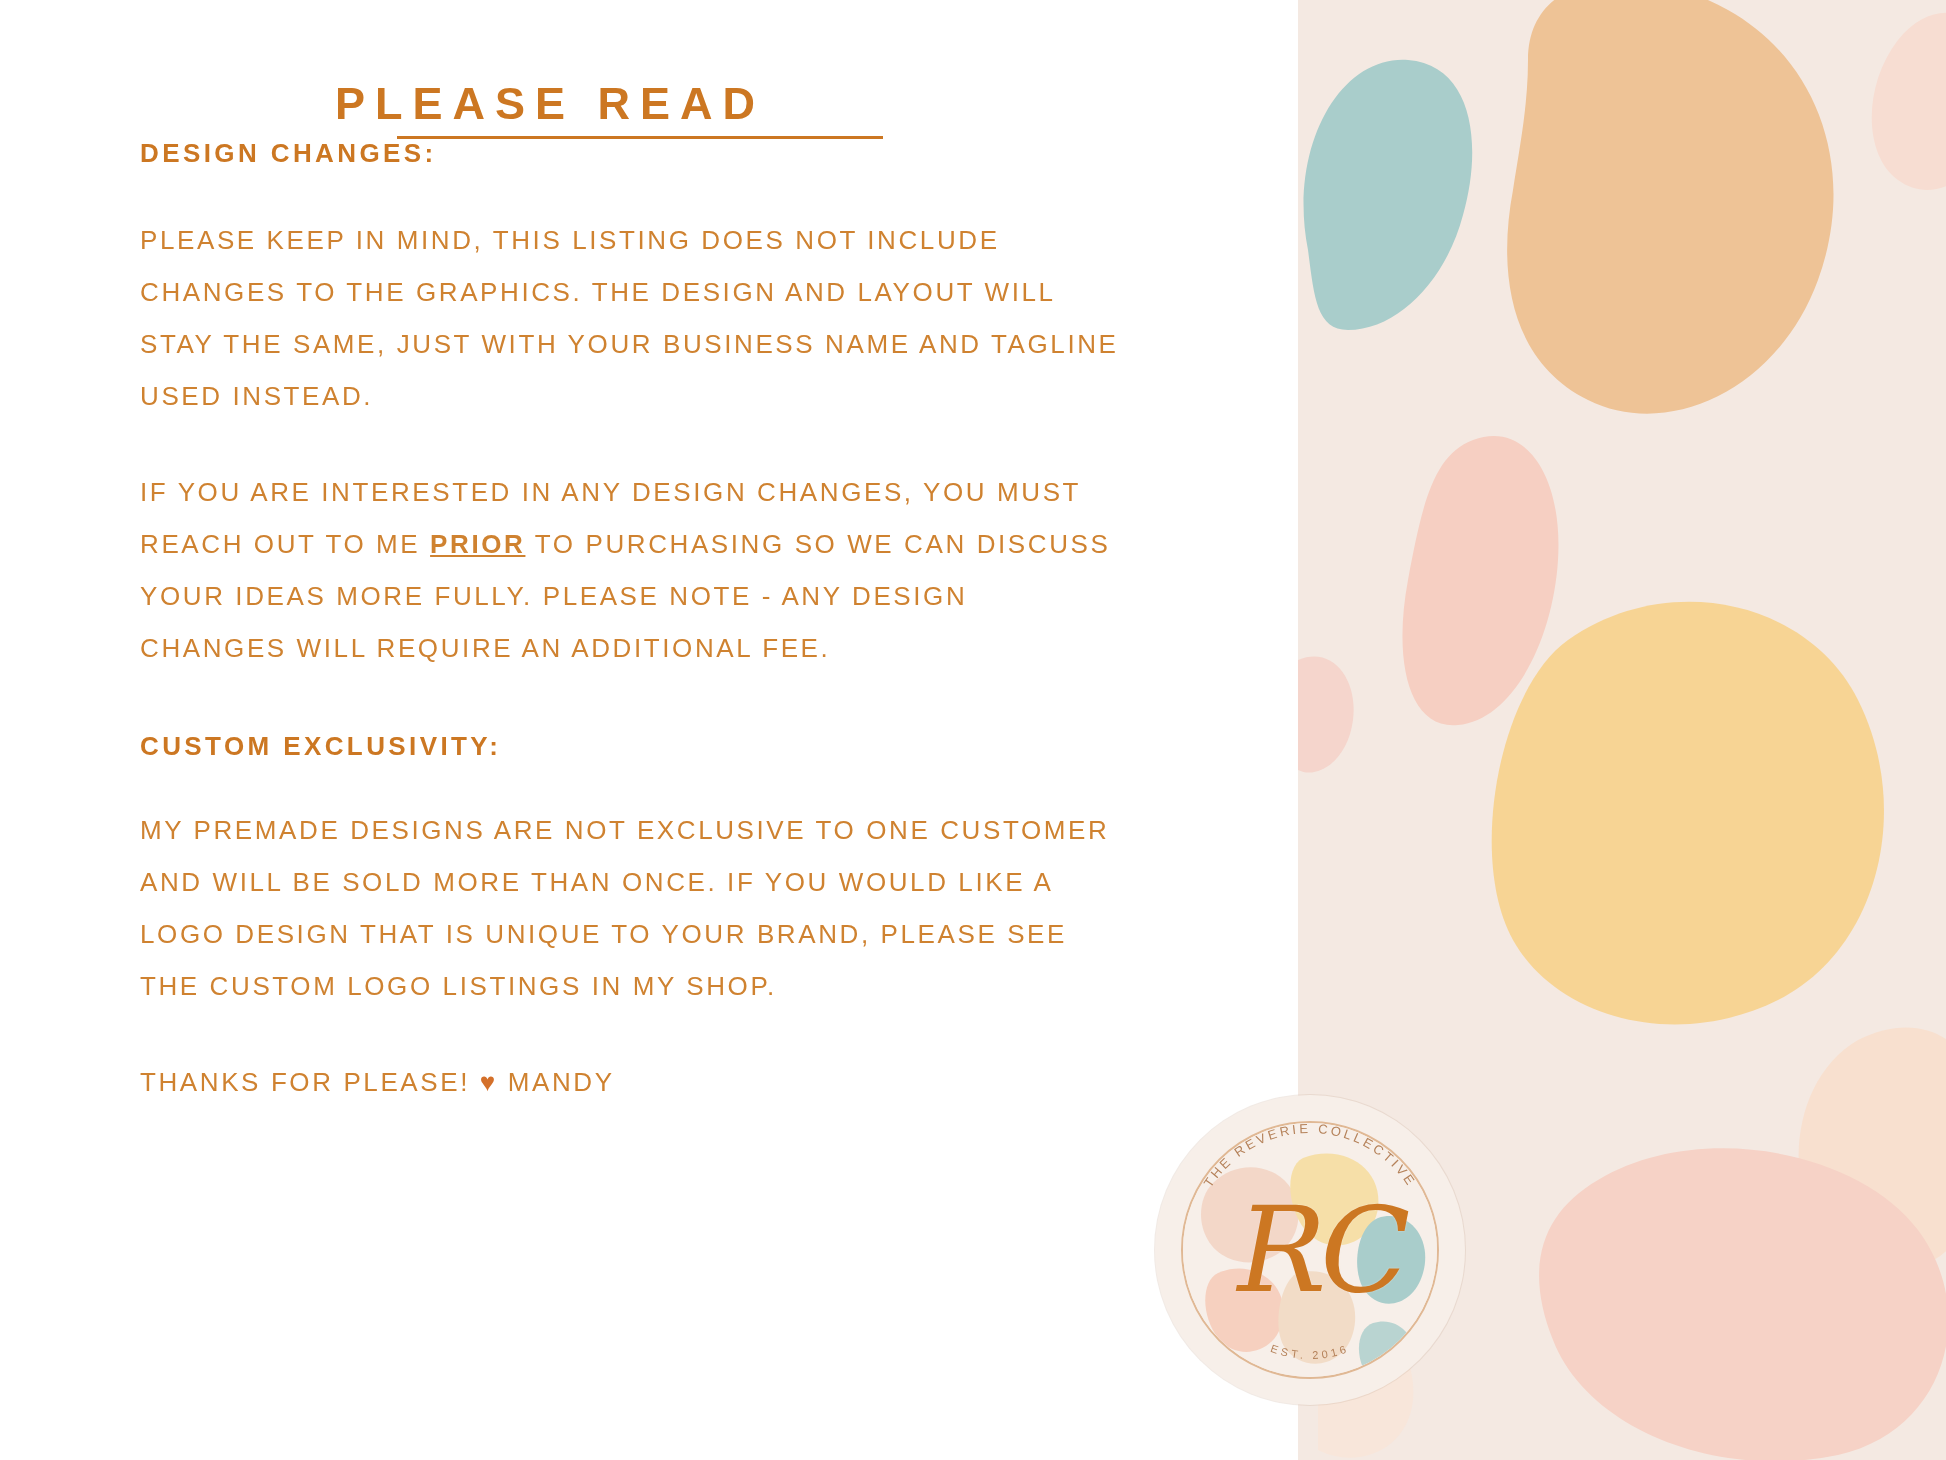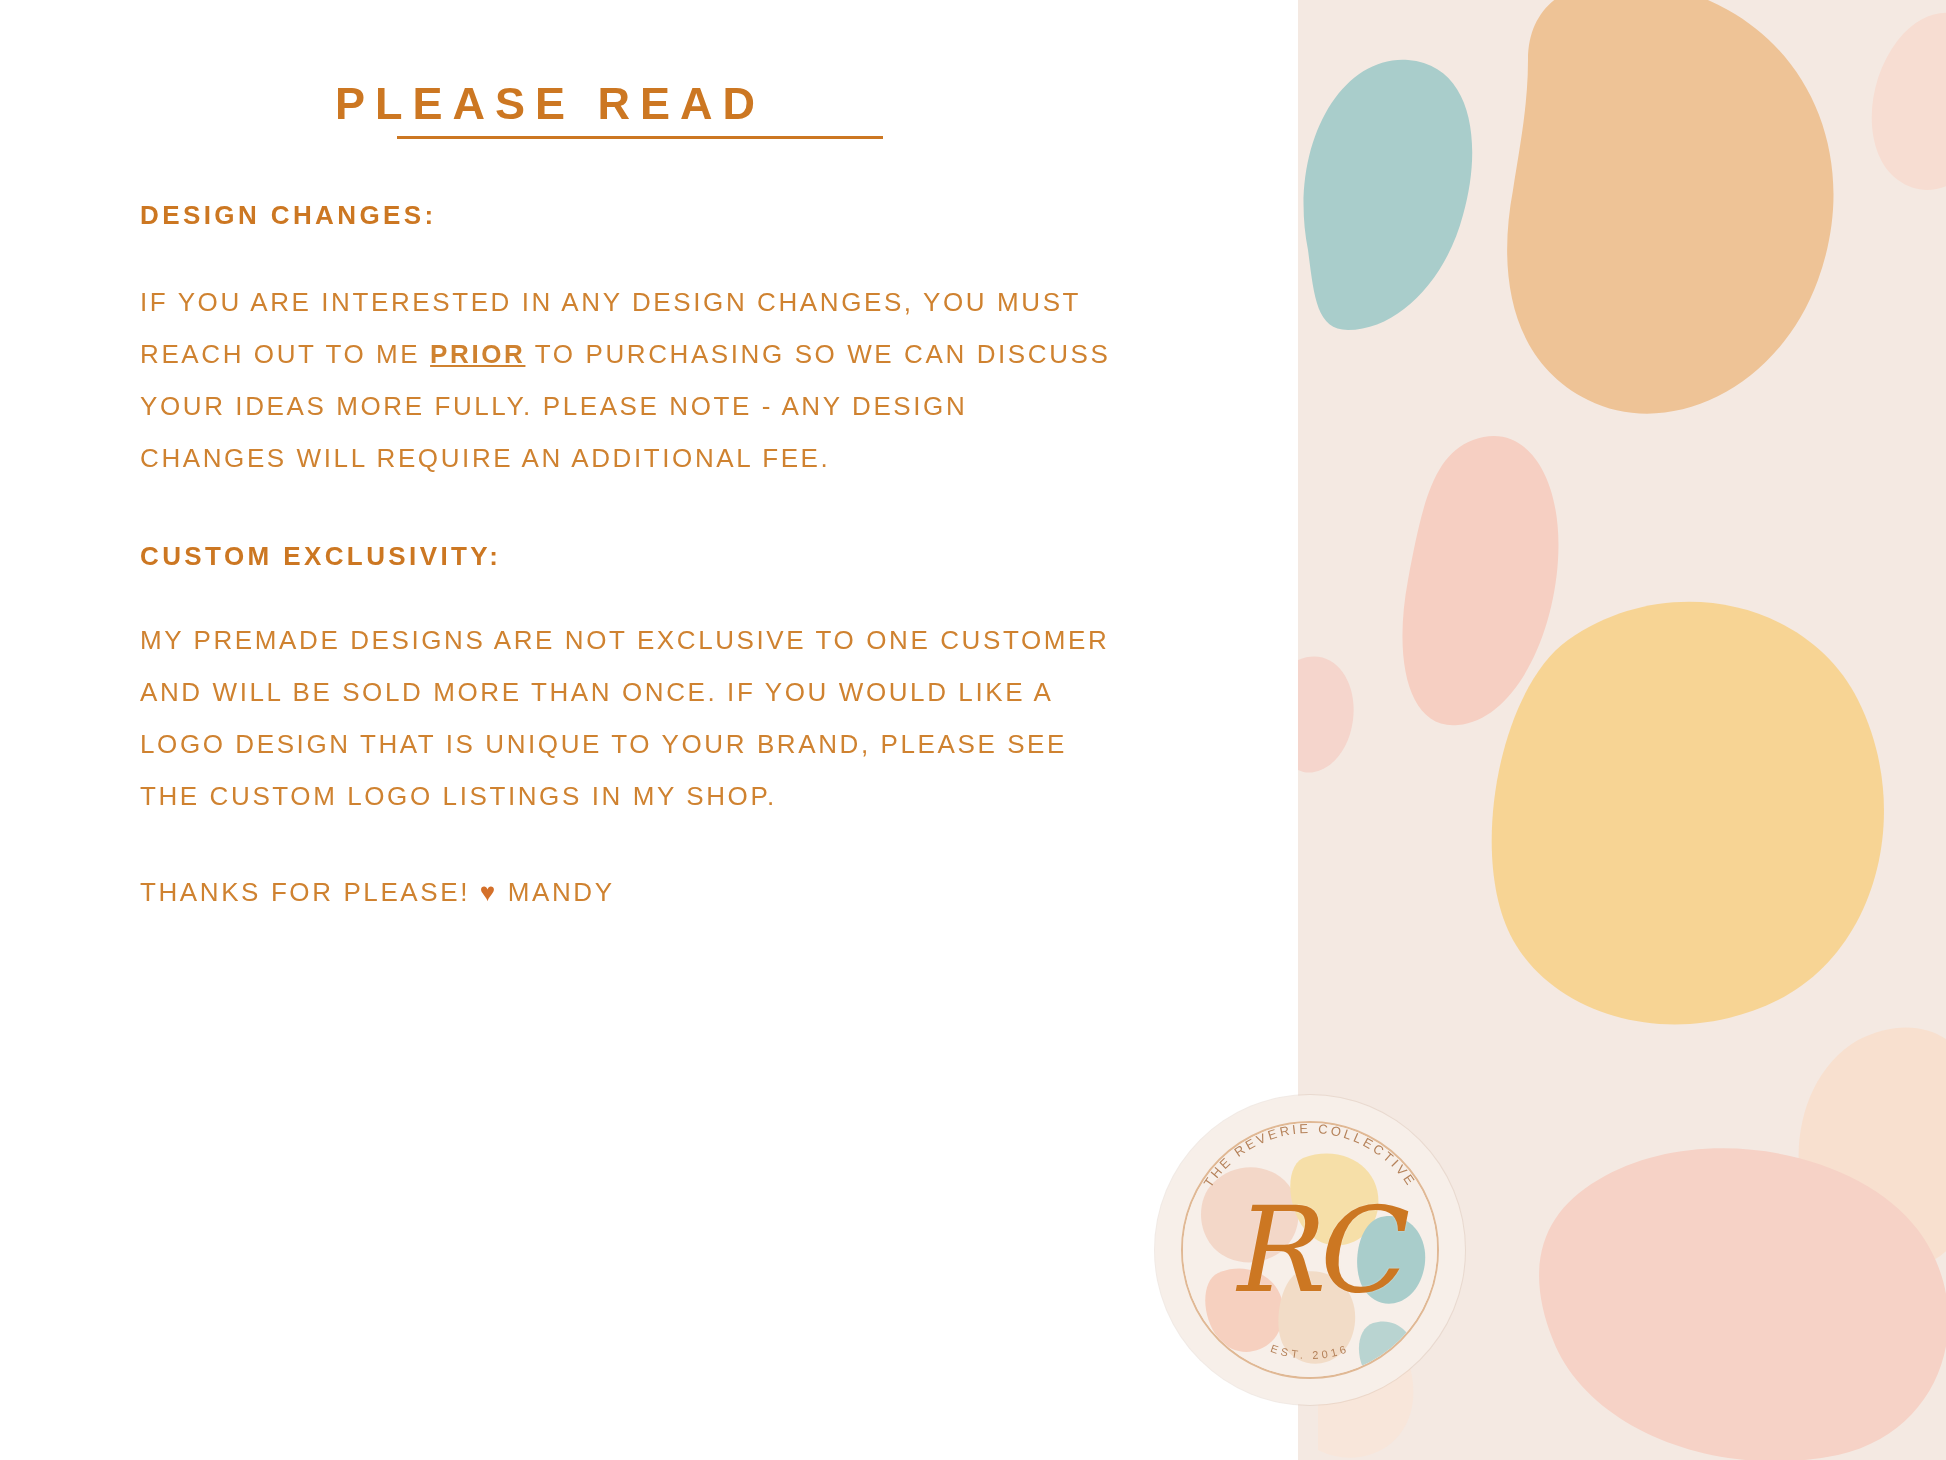--- a/index.html
+++ b/index.html
@@ -43,21 +43,20 @@
   }
   .title-rule {
     width: 486px;
     height: 3px;
     background: #cc7722;
     margin-left: 397px;
     margin-top: -6px;
   }
 
   .body-wrap {
-    margin-top: 62px;
     padding-left: 140px;
     width: 1120px;
   }
 
   .heading {
     color: #cc7722;
     font-size: 26px;
     font-weight: bold;
     letter-spacing: 3.4px;
     margin: 0 0 46px 0;
@@ -145,20 +144,21 @@
 
   <div class="left-panel">
 
     <h1 class="title">PLEASE READ</h1>
     <div class="title-rule"></div>
 
     <div class="body-wrap">
 
       <div class="heading">DESIGN CHANGES:</div>
 
+      <p class="para">PLEASE KEEP IN MIND, THIS LISTING DOES NOT INCLUDE CHANGES TO THE GRAPHICS. THE DESIGN AND LAYOUT WILL STAY THE SAME, JUST WITH YOUR BUSINESS NAME AND TAGLINE USED INSTEAD.</p>
 
       <p class="para tight"><span>IF YOU ARE INTERESTED IN ANY DESIGN CHANGES, YOU MUST REACH OUT TO ME </span><span class="em">PRIOR</span><span> TO PURCHASING SO WE CAN DISCUSS YOUR IDEAS MORE FULLY. PLEASE NOTE - ANY DESIGN CHANGES WILL REQUIRE AN ADDITIONAL FEE.</span></p>
 
       <div class="heading second">CUSTOM EXCLUSIVITY:</div>
 
       <p class="para">MY PREMADE DESIGNS ARE NOT EXCLUSIVE TO ONE CUSTOMER AND WILL BE SOLD MORE THAN ONCE. IF YOU WOULD LIKE A LOGO DESIGN THAT IS UNIQUE TO YOUR BRAND, PLEASE SEE THE CUSTOM LOGO LISTINGS IN MY SHOP.</p>
 
       <p class="para"><span>THANKS FOR PLEASE! </span><span class="heart">♥</span><span> MANDY</span></p>
 
     </div>

